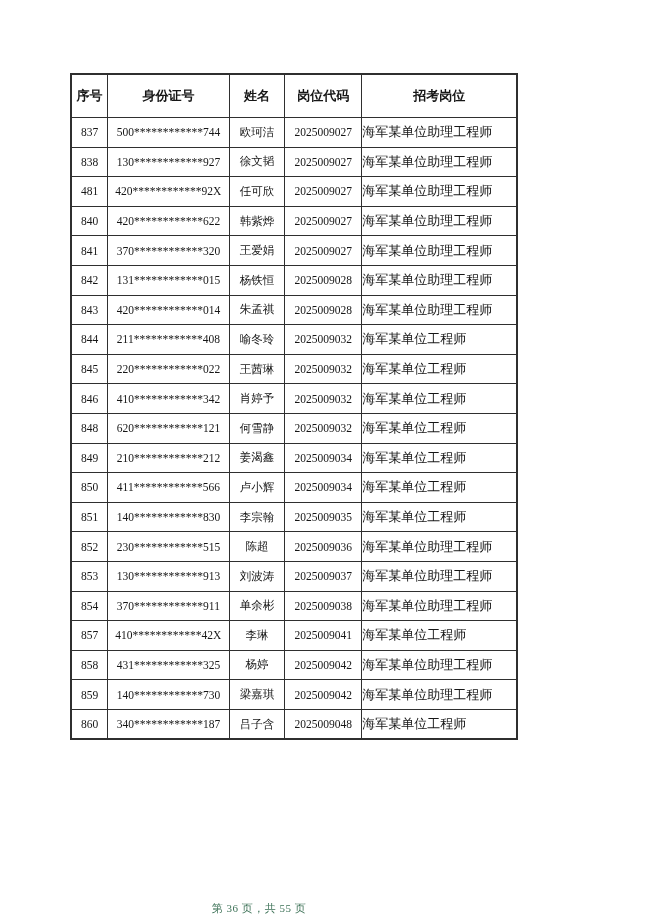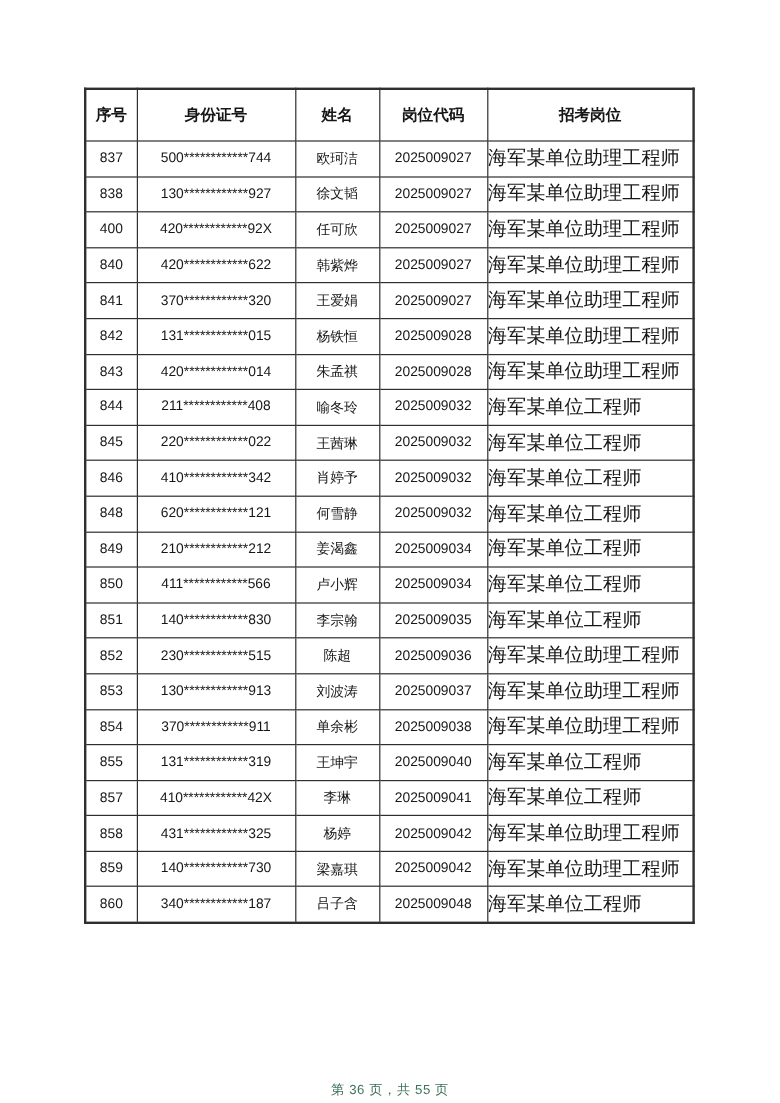--- a/index.html
+++ b/index.html
@@ -2,25 +2,25 @@
 <html style="--footer-color: #3d7257; --border-color: #2f2f2f; --text-color: #161616; --page-bg: #ffffff;"><head>
 <meta charset="utf-8">
 <style>
   html, body {
     margin: 0;
     padding: 0;
     background: #ffffff;
   }
   .page {
     position: relative;
-    width: 650px;
+    width: 518px;
     height: 919px;
     background: var(--page-bg, #ffffff);
     overflow: hidden;
-    font-family: Liberation Sans, sans-serif;
+    font-family: Liberation Serif, serif;
     color: var(--text-color, #161616);
     border-radius: 10px;
   }
   table.roster {
     position: absolute;
     left: 70px;
     top: 73px;
     border-collapse: collapse;
     table-layout: fixed;
     border: 2px solid var(--border-color, #2f2f2f);
@@ -39,21 +39,21 @@
     font-size: 13px;
     font-weight: bold;
   }
   table.roster tbody td {
     height: 28.6px;
     font-size: 11.5px;
   }
   table.roster tbody td.pos-title {
     text-align: left;
     padding-left: 0;
-    font-size: 16px;
+    font-size: 13px;
   }
   .page-footer {
     position: absolute;
     top: 901px;
     left: 0;
     width: 100%;
     text-align: center;
     font-size: 11px;
     letter-spacing: 0.5px;
     color: var(--footer-color, #3d7257);
@@ -90,21 +90,21 @@
           <td class="pos-title">海军某单位助理工程师</td>
         </tr>
         <tr>
           <td>838</td>
           <td>130************927</td>
           <td>徐文韬</td>
           <td>2025009027</td>
           <td class="pos-title">海军某单位助理工程师</td>
         </tr>
         <tr>
-          <td>400</td>
+          <td>481</td>
           <td>420************92X</td>
           <td>任可欣</td>
           <td>2025009027</td>
           <td class="pos-title">海军某单位助理工程师</td>
         </tr>
         <tr>
           <td>840</td>
           <td>420************622</td>
           <td>韩紫烨</td>
           <td>2025009027</td>
@@ -195,27 +195,20 @@
           <td class="pos-title">海军某单位助理工程师</td>
         </tr>
         <tr>
           <td>854</td>
           <td>370************911</td>
           <td>单余彬</td>
           <td>2025009038</td>
           <td class="pos-title">海军某单位助理工程师</td>
         </tr>
         <tr>
-          <td>855</td>
-          <td>131************319</td>
-          <td>王坤宇</td>
-          <td>2025009040</td>
-          <td class="pos-title">海军某单位工程师</td>
-        </tr>
-        <tr>
           <td>857</td>
           <td>410************42X</td>
           <td>李琳</td>
           <td>2025009041</td>
           <td class="pos-title">海军某单位工程师</td>
         </tr>
         <tr>
           <td>858</td>
           <td>431************325</td>
           <td>杨婷</td>

